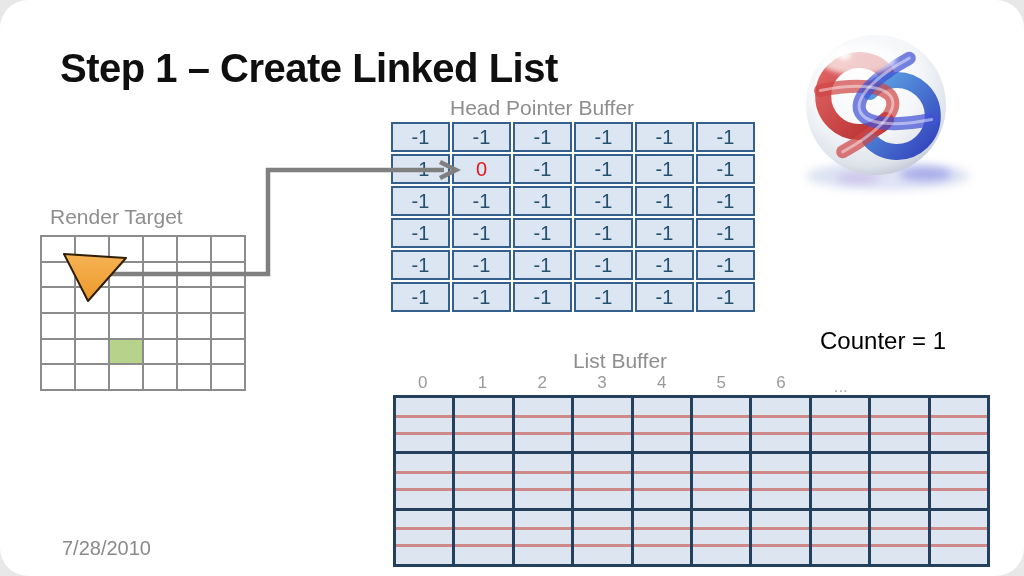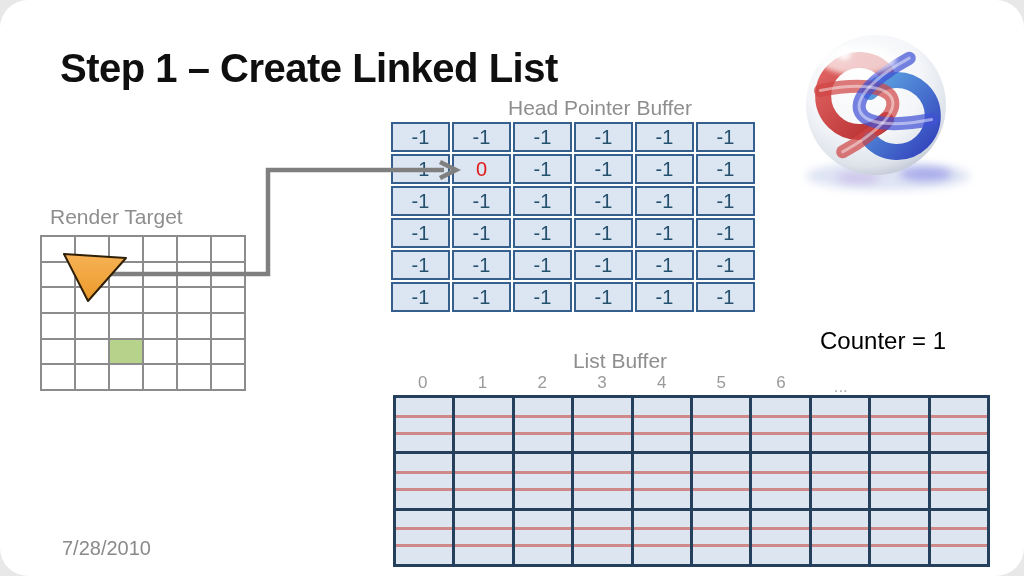--- a/index.html
+++ b/index.html
@@ -6,21 +6,21 @@
   .slide{
     position:relative;width:1024px;height:576px;background:#ffffff;
     overflow:hidden;font-family:"Liberation Sans",sans-serif;border-radius:28px;
   }
   .abs{position:absolute;}
   .slide-title{
     left:60px;top:46px;font-size:40px;font-weight:bold;color:#0f0f0f;
     letter-spacing:-0.5px;white-space:nowrap;
   }
   .section-label{color:#8e8e8e;font-size:21px;white-space:nowrap;}
-  .hp-label{left:450px;top:96px;width:300px;text-align:center;}
+  .hp-label{left:450px;top:96px;width:300px;}
   .rt-label{left:50px;top:205px;}
   .nb-label{left:520px;top:349px;width:200px;text-align:center;}
   .counter-label{left:820px;top:327px;font-size:24px;color:#000;white-space:nowrap;}
   .date-label{left:62px;top:537px;font-size:20px;color:#8a8a8a;}
 
   
   .hp-table{
     left:389px;top:120px;border-collapse:separate;border-spacing:2px;
     table-layout:fixed;
   }

